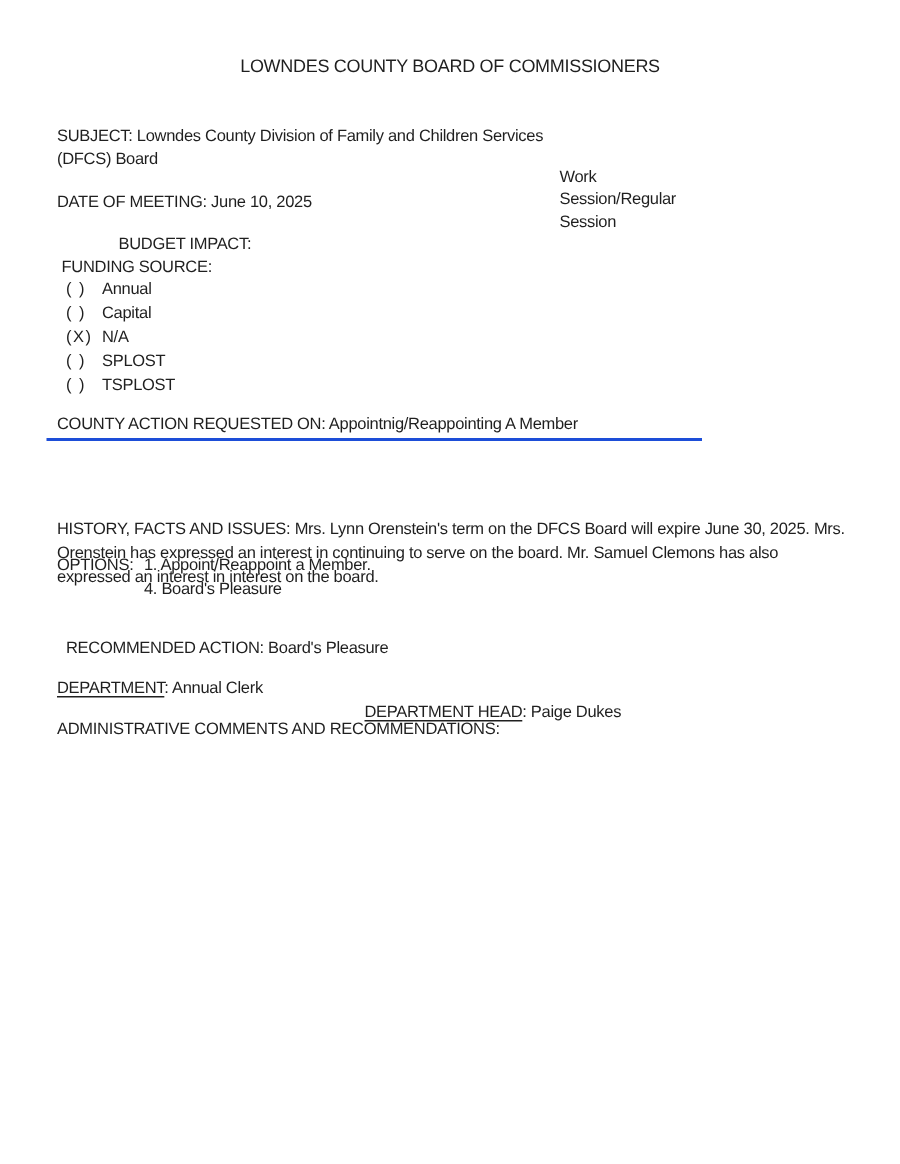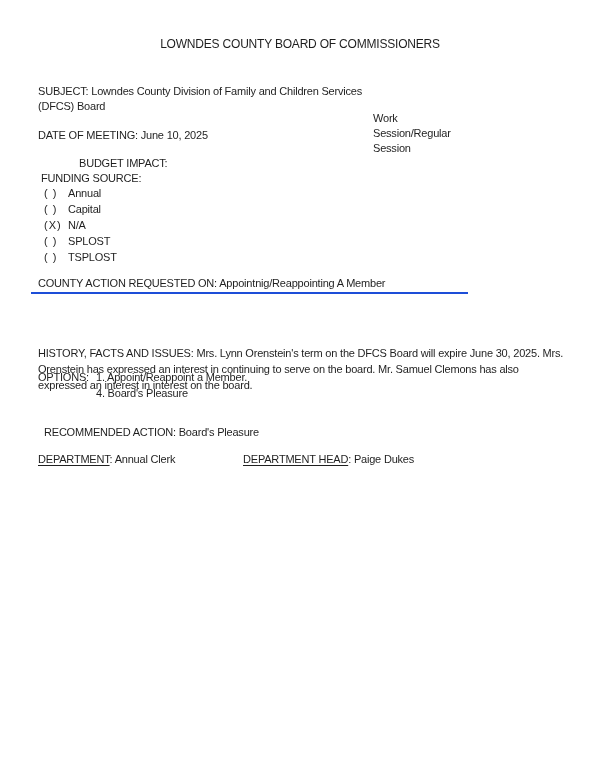--- a/index.html
+++ b/index.html
@@ -38,21 +38,21 @@
     width: 437px;
     padding-left: 7px;
     padding-bottom: 1px;
     border-bottom: 2px solid #1d4ed8;
   }
   .history-block { left: 38px; top: 297px; width: 560px; margin-top: 48px; }
   .options-block { left: 38px; top: 369px; display: flex; }
   .options-label { margin-right: 7px; }
   .recommended-line { left: 22px; top: 424px; margin-left: 22px; }
   .department-row { left: 38px; top: 451px; width: 520px; height: 16px; }
-  .dept-head-group { position: absolute; left: 205px; top: 0; text-align: right; }
+  .dept-head-group { position: absolute; left: 205px; top: 16px; text-align: right; }
   .u {
     text-decoration: underline;
     text-underline-offset: 2px;
     text-decoration-thickness: 1px;
   }
   .admin-line { left: 38px; top: 478px; }
 </style>
 </head>
 <body>
 
@@ -122,14 +122,15 @@
 
   <div class="abs department-row">
     <span>
       <span class="u">DEPARTMENT</span><span>: Annual Clerk</span>
     </span>
     <span class="dept-head-group">
       <span class="u">DEPARTMENT HEAD</span><span>: Paige Dukes</span>
     </span>
   </div>
 
+  <div class="abs admin-line">ADMINISTRATIVE COMMENTS AND RECOMMENDATIONS:</div>
 
 </div>
 
 </body></html>

